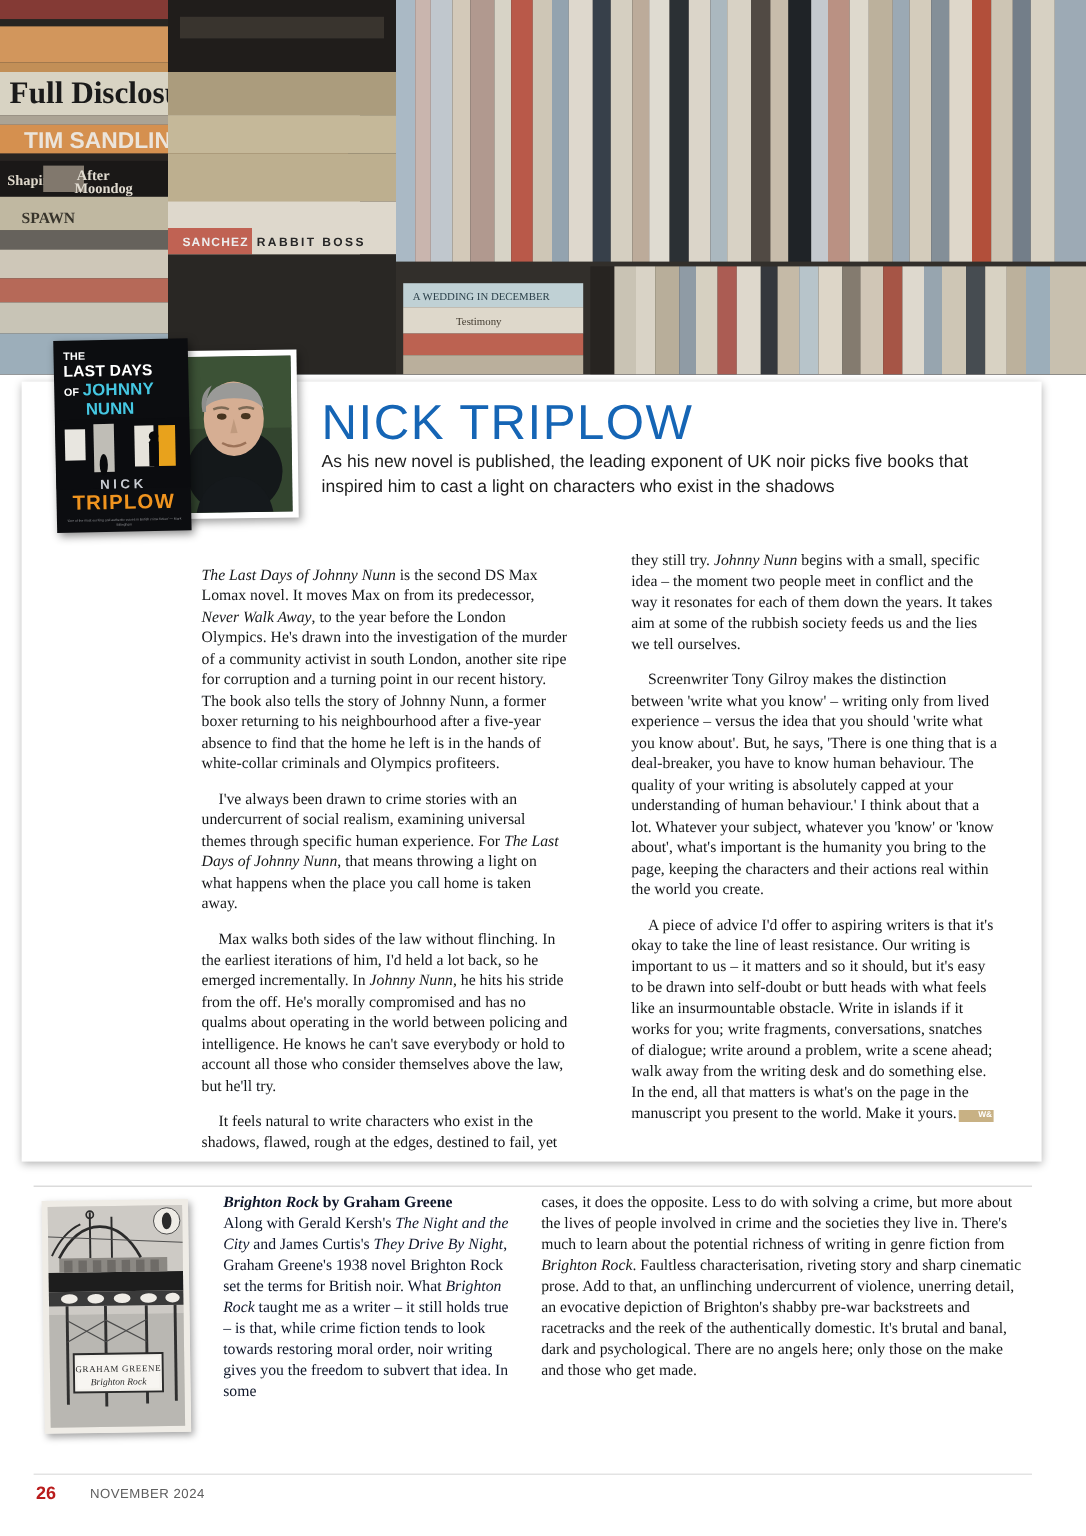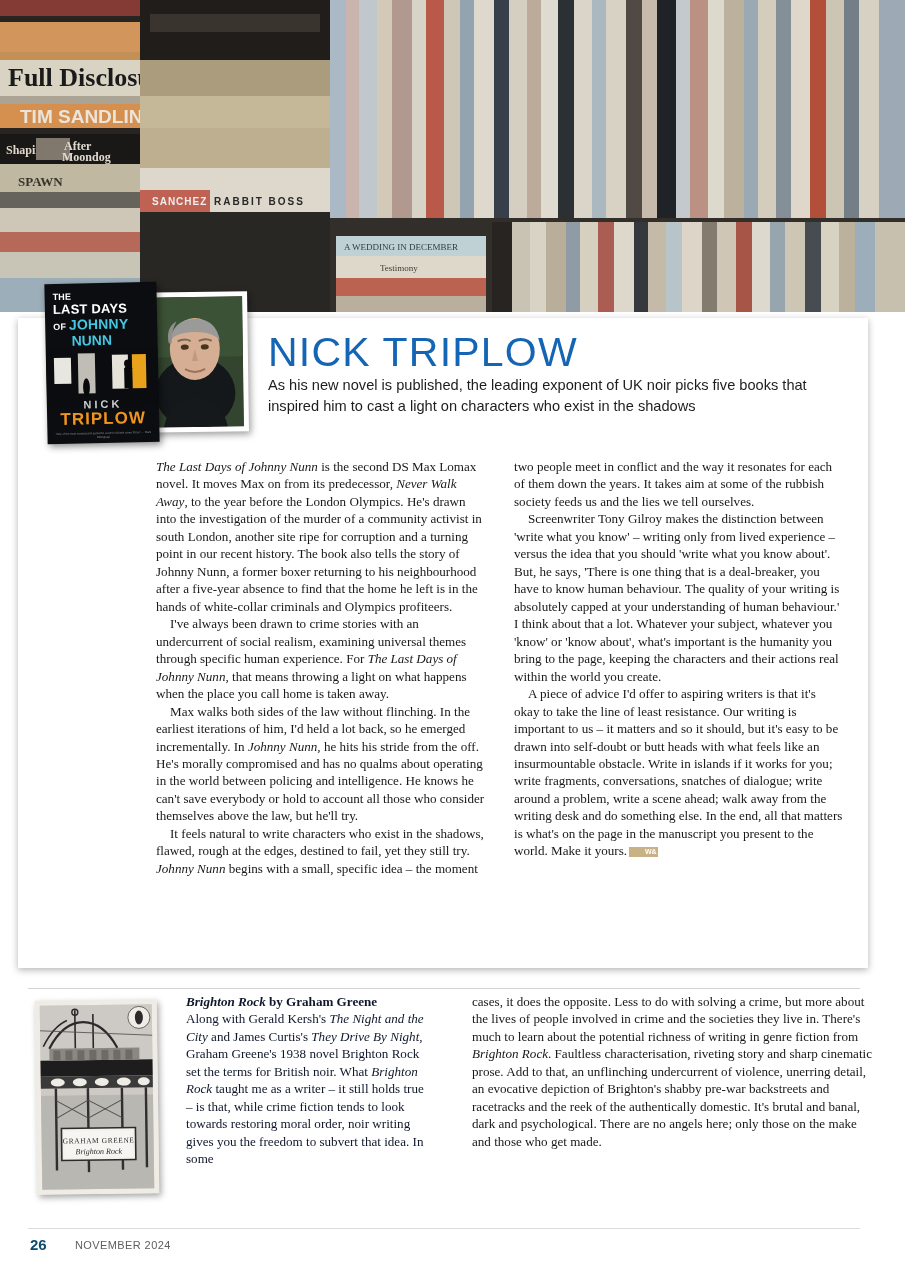--- a/index.html
+++ b/index.html
@@ -128,21 +128,21 @@
     position: absolute;
     left: 156px; top: 458px;
     width: 688px;
     column-count: 2;
     column-gap: 28px;
     font-size: 13.1px;
     line-height: 1.335;
     color: #16181a;
     text-align: left;
   }
-  .body-cols p { text-indent: 0; margin: 0; }
+  .body-cols p { text-indent: 0; margin: 12px; }
   .body-cols p + p { text-indent: 14px; }
   .endmark {
     display: inline-block;
     background: #c8b184;
     color: #ffffff;
     font-family: "Liberation Sans", sans-serif;
     font-size: 7px;
     font-weight: 700;
     line-height: 10px;
     padding: 0 2px;
@@ -184,38 +184,37 @@
     line-height: 1.335;
     color: #0f172a;
   }
   .br-col-right {
     position: absolute;
     left: 451px; top: 993px;
     width: 400px;
     font-size: 13.1px;
     line-height: 1.335;
     color: #16181a;
-    margin-left: 21px;
   }
   .br-title { font-weight: 700; }
 
   
   .footer-rule {
     position: absolute;
     left: 28px; top: 1228px;
     width: 832px; height: 1px;
     background: #dcdcdc;
   }
   .pagenum {
     position: absolute;
     left: 30px; top: 1236px;
     font-family: "Liberation Sans", sans-serif;
     font-size: 15px;
     font-weight: 700;
-    color: #0c4a6e;
+    color: #b91c1c;
   }
   .issue {
     position: absolute;
     left: 52px; top: 1239px;
     font-family: "Liberation Sans", sans-serif;
     font-size: 11px;
     letter-spacing: 0.4px;
     color: #5e5e5e;
     padding-left: 23px;
   }

